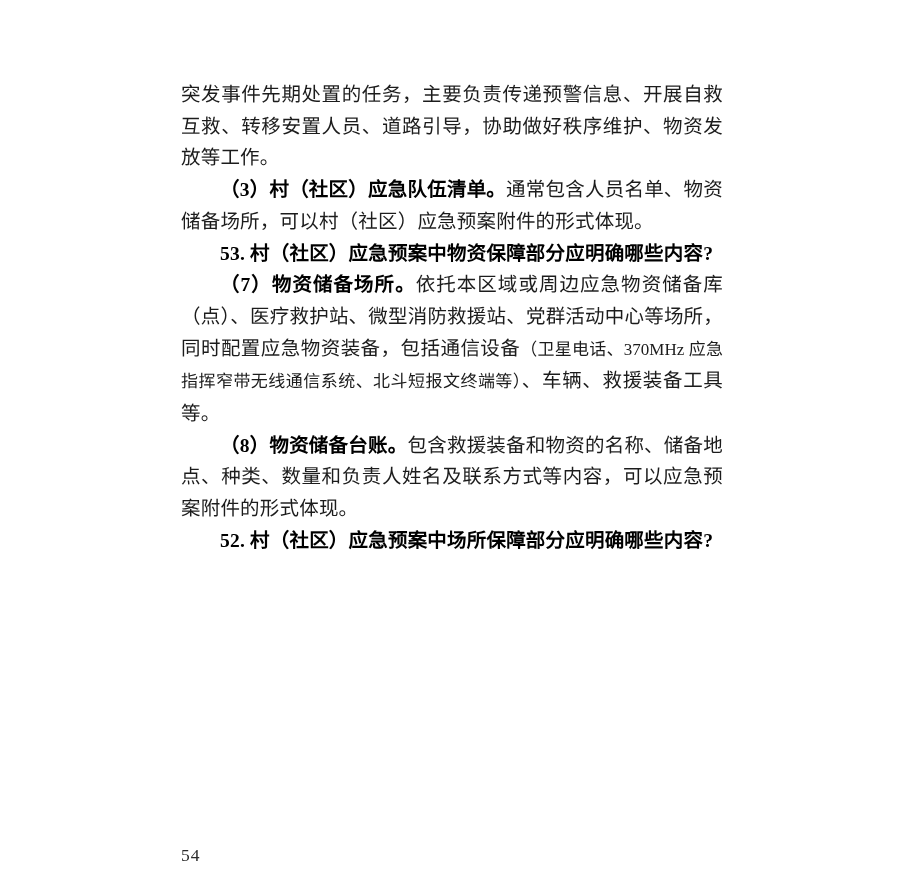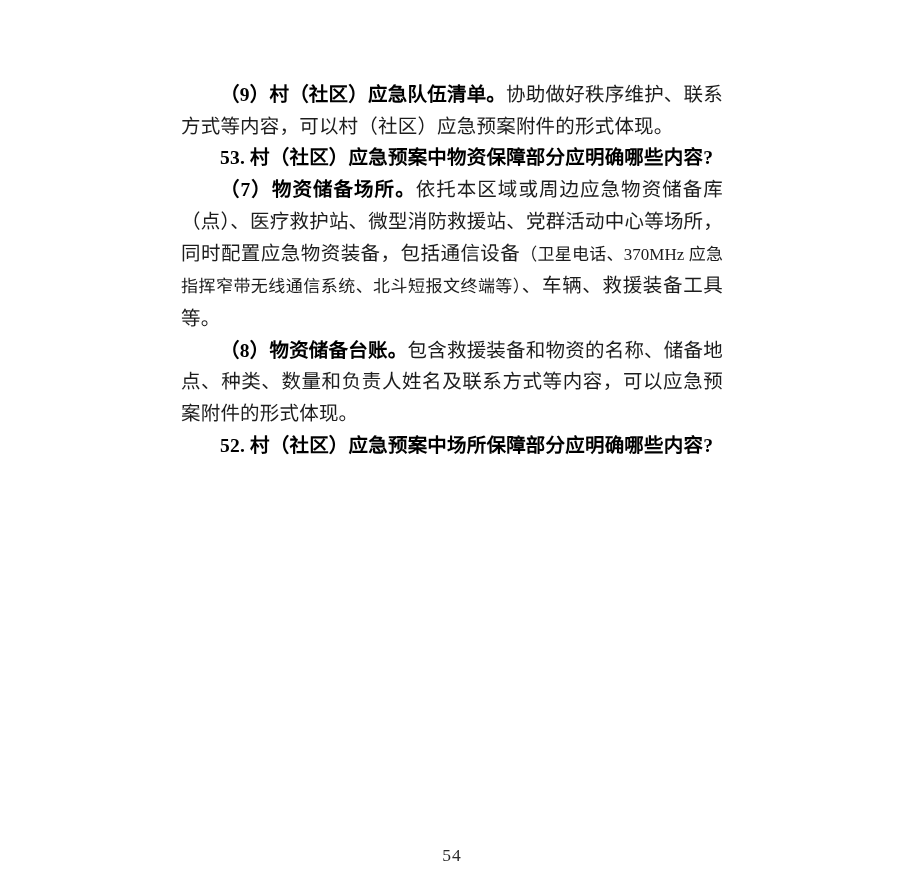--- a/index.html
+++ b/index.html
@@ -44,35 +44,36 @@
   }
   .note {
     font-size: 17px;
     letter-spacing: 0;
   }
   .page-number {
     position: absolute;
     left: 181px;
     top: 845px;
     width: 542px;
-    text-align: center;
+    text-align: left;
     font-size: 17.5px;
     color: #2a2a2a;
     letter-spacing: 1px;
   }
 </style>
 </head>
 <body>
 
 <div class="page">
 
   <div class="body-text">
 
+    <p class="para continuation"><span>突发事件先期处置的任务，主要负责传递预警信息、开展自救互救、转移安置人员、道路引导，协助做好秩序维护、物资发放等工作。</span></p>
 
-    <p class="para"><span class="lead">（9）村（社区）应急队伍清单。</span><span>协助做好秩序维护、联系方式等内容，可以村（社区）应急预案附件的形式体现。</span></p>
+    <p class="para"><span class="lead">（3）村（社区）应急队伍清单。</span><span>通常包含人员名单、物资储备场所，可以村（社区）应急预案附件的形式体现。</span></p>
 
     <p class="para question"><span>53. 村（社区）应急预案中物资保障部分应明确哪些内容?</span></p>
 
 
     <p class="para"><span class="lead">（7）物资储备场所。</span><span>依托本区域或周边应急物资储备库（点）、医疗救护站、微型消防救援站、党群活动中心等场所，同时配置应急物资装备，包括通信设备</span><span class="note">（卫星电话、370MHz 应急指挥窄带无线通信系统、北斗短报文终端等）</span><span>、车辆、救援装备工具等。</span></p>
 
     <p class="para"><span class="lead">（8）物资储备台账。</span><span>包含救援装备和物资的名称、储备地点、种类、数量和负责人姓名及联系方式等内容，可以应急预案附件的形式体现。</span></p>
 
     <p class="para question"><span>52. 村（社区）应急预案中场所保障部分应明确哪些内容?</span></p>
 

